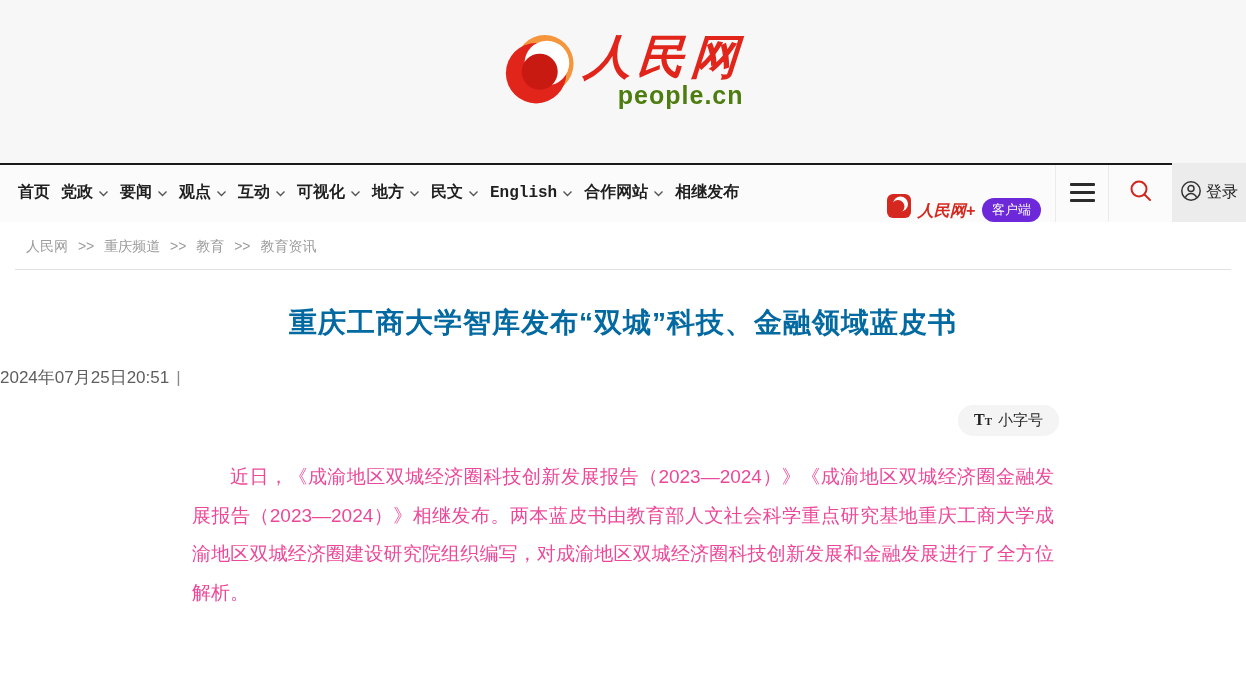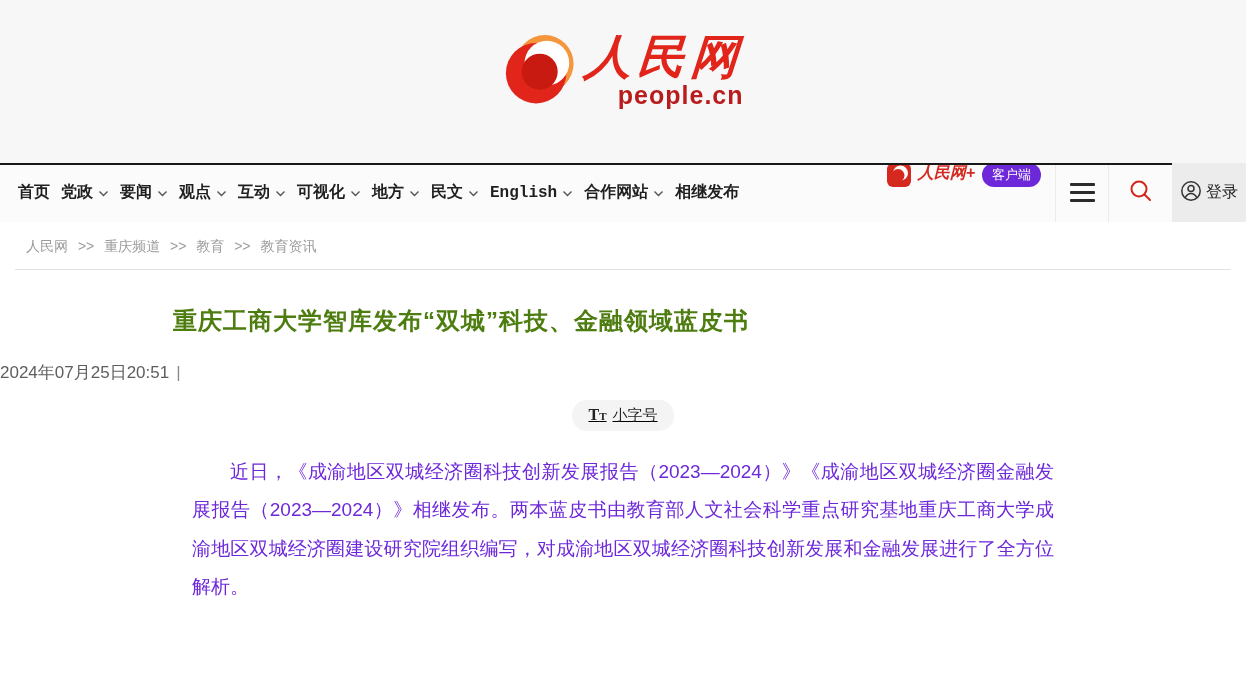--- a/index.html
+++ b/index.html
@@ -6,54 +6,54 @@
   html,body { background:#fff; }
   body { font-family:"Liberation Sans","DejaVu Sans",sans-serif; }
   .page { width:1246px; height:680px; background:#fff; position:relative; overflow:hidden; }
 
   
   .site-header { height:163px; background:#f7f7f7; display:flex; align-items:center; justify-content:center; }
   .logo { display:flex; align-items:center; gap:10px; text-decoration:none; cursor:pointer; margin-top:-22px; }
   .logo-mark svg { display:block; }
   .logo-text { display:flex; flex-direction:column; align-items:flex-end; }
   .logo-cn { color:#e1251b; font-size:47px; font-weight:900; font-style:italic; letter-spacing:6px; line-height:1; transform:skewX(-4deg); }
-  .logo-domain { color:#b91c1c; font-size:25px; font-weight:800; letter-spacing:1px; line-height:1; margin-top:3px; }
+  .logo-domain { color:#4d7c0f; font-size:25px; font-weight:800; letter-spacing:1px; line-height:1; margin-top:3px; }
 
   
   .navbar { height:59px; background:#fbfbfb; position:relative; display:flex; align-items:stretch; }
   .navbar::before { content:""; position:absolute; top:0; left:0; right:74px; height:2px; background:#191919; }
   .nav-list { list-style:none; display:flex; align-items:center; gap:11px; padding-left:18px; flex:0 0 auto;font-family:Liberation Mono, monospace; }
   .nav-item { display:flex; align-items:center; gap:5px; font-size:16px; font-weight:600; color:#1f1f1f; cursor:pointer; white-space:nowrap; }
   .chev { display:inline-flex; margin-top:2px; }
   .nav-right { display:flex; align-items:stretch; margin-left:auto; }
-  .app-badge { display:flex; align-items:flex-start; gap:7px; padding:0 14px 0 14px; cursor:pointer; text-decoration:none; }
+  .app-badge { display:flex; align-items:flex-end; gap:7px; padding:0 14px 0 14px; cursor:pointer; text-decoration:none;margin-top:8px; }
   .badge-brand { color:#d5281e; font-size:16px; font-weight:800; font-style:italic; white-space:nowrap; }
   .badge-pill { background:#6d28d9; color:#fff; font-size:13px; border-radius:12px; padding:3px 10px; white-space:nowrap; }
   .icon-cell { width:53px; border-left:1px solid #ebebeb; display:flex; align-items:center; justify-content:center; cursor:pointer; }
   .icon-cell.search-cell { width:64px; }
   .hamburger { display:flex; flex-direction:column; gap:5px; }
   .hamburger i { display:block; width:25px; height:3px; background:#2b2b2b; border-radius:1px; }
   .login { width:74px; background:#ececec; display:flex; align-items:center; justify-content:center; gap:4px; cursor:pointer; font-size:16px; color:#222; }
 
   
   .breadcrumb { padding:16px 0 0 26px; font-size:14px; color:#9c9c9c; }
   .breadcrumb a { color:#9c9c9c; text-decoration:none; cursor:pointer; }
   .breadcrumb .sep { margin:0 6px; color:#9c9c9c; }
   .rule { border:none; border-top:1px solid #e2e2e2; margin:13px 15px 0 15px; }
 
   
-  .article-title { width:900px; margin:35px auto 0; text-align:left; font-size:24px; line-height:1.32; font-weight:700; color:#4d7c0f; letter-spacing:1px; }
+  .article-title { width:900px; margin:35px auto 0; text-align:center; font-size:28px; line-height:1.32; font-weight:700; color:#0369a1; letter-spacing:1px; }
   .dateline { text-align:left; margin-top:24px; font-size:17px; color:#5e5e5e; }
   .dateline .pipe { margin-left:7px; color:#8a8a8a; }
-  .toolbar-row { width:872px; margin:16px auto 12px; display:flex; justify-content:center;text-decoration:underline; }
+  .toolbar-row { width:872px; margin:16px auto 12px; display:flex; justify-content:flex-end; }
   .fontsize-pill { border:none; background:#f4f4f4; border-radius:15px; padding:6px 16px; font-size:15px; color:#222; cursor:pointer; display:flex; align-items:center; gap:6px; font-family:inherit; }
   .tt { font-family:"Liberation Serif","DejaVu Serif",serif; font-weight:700; color:#222; }
   .tt .t-big { font-size:16px; }
   .tt .t-small { font-size:11px; }
-  .body-para { width:862px; margin:22px auto 0; font-size:19px; line-height:2.03; color:#6d28d9; text-align:justify; text-indent:2em; }
+  .body-para { width:862px; margin:22px auto 0; font-size:19px; line-height:2.03; color:#ec4899; text-align:justify; text-indent:2em; }
 </style>
 </head>
 <body>
 
 <div class="page">
 
   <header class="site-header">
     <a class="logo">
       <span class="logo-mark">
         <svg width="72" height="72" viewBox="0 0 100 100">

